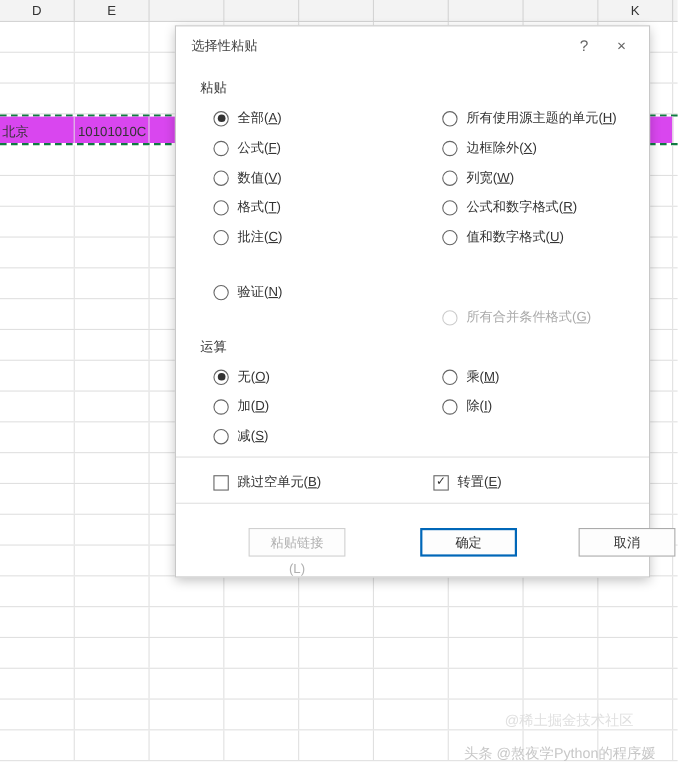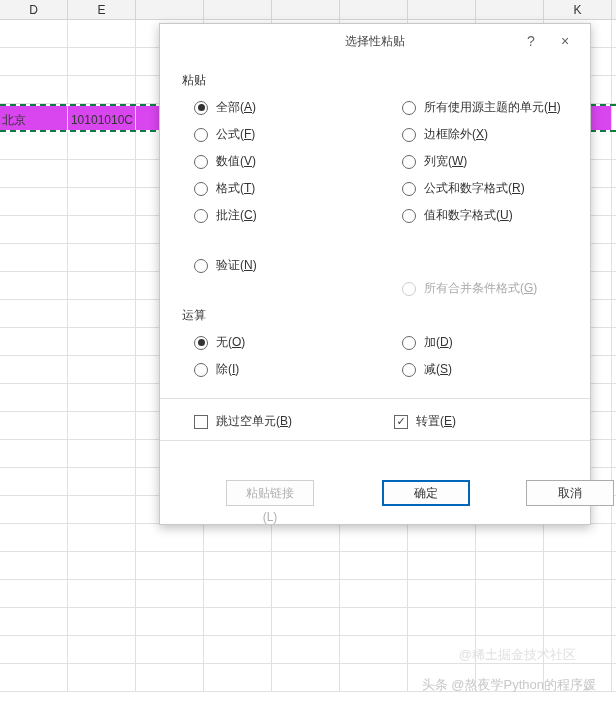--- a/index.html
+++ b/index.html
@@ -64,21 +64,20 @@
       box-shadow: 0 3px 10px rgba(0,0,0,0.25);
       display: flex;
       flex-direction: column;
     }
     .titlebar {
       display: flex;
       align-items: center;
       height: 34px;
       padding: 0 14px;
       position: relative;
-      justify-content: center;
     }
     .title { color: #444; font-size: 12px; }
     .tb-right { position: absolute; right: 8px; top: 0; display: flex; height: 34px; }
     .tb-btn { width: 34px; display: flex; align-items: center; justify-content: center; color: #666; font-size: 14px; cursor: default; }
     .content {
       flex: 1;
       padding: 6px 22px 0 22px;
       color: #333;
     }
     .group-label { margin: 8px 0 10px 0; color: #333; }
@@ -503,20 +502,24 @@
       </div>
 
     <div class="group-label">运算</div>
     <div class="radio-grid" id="op-grid">
         <div class="radio-item">
           <span class="radio checked"></span>
           <span>无(<u>O</u>)</span>
         </div>
         <div class="radio-item">
           <span class="radio"></span>
+          <span>乘(<u>M</u>)</span>
+        </div>
+        <div class="radio-item">
+          <span class="radio"></span>
           <span>加(<u>D</u>)</span>
         </div>
         <div class="radio-item">
           <span class="radio"></span>
           <span>除(<u>I</u>)</span>
         </div>
         <div class="radio-item">
           <span class="radio"></span>
           <span>减(<u>S</u>)</span>
         </div>

